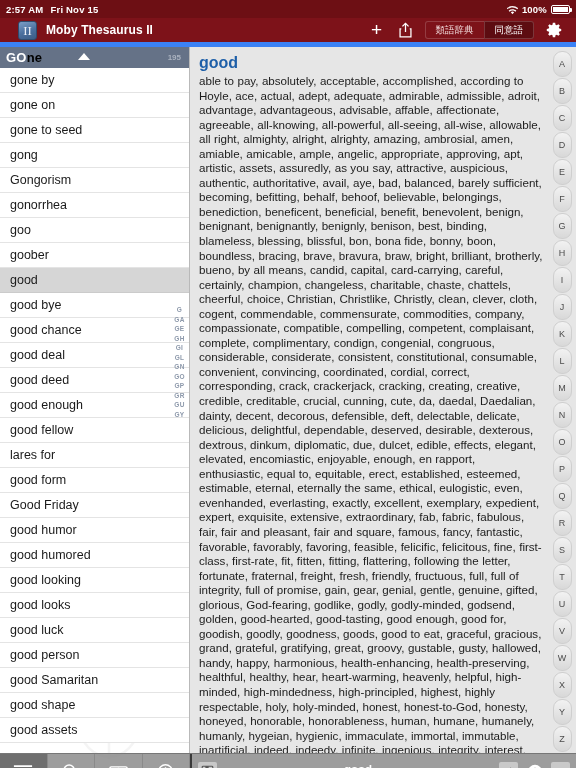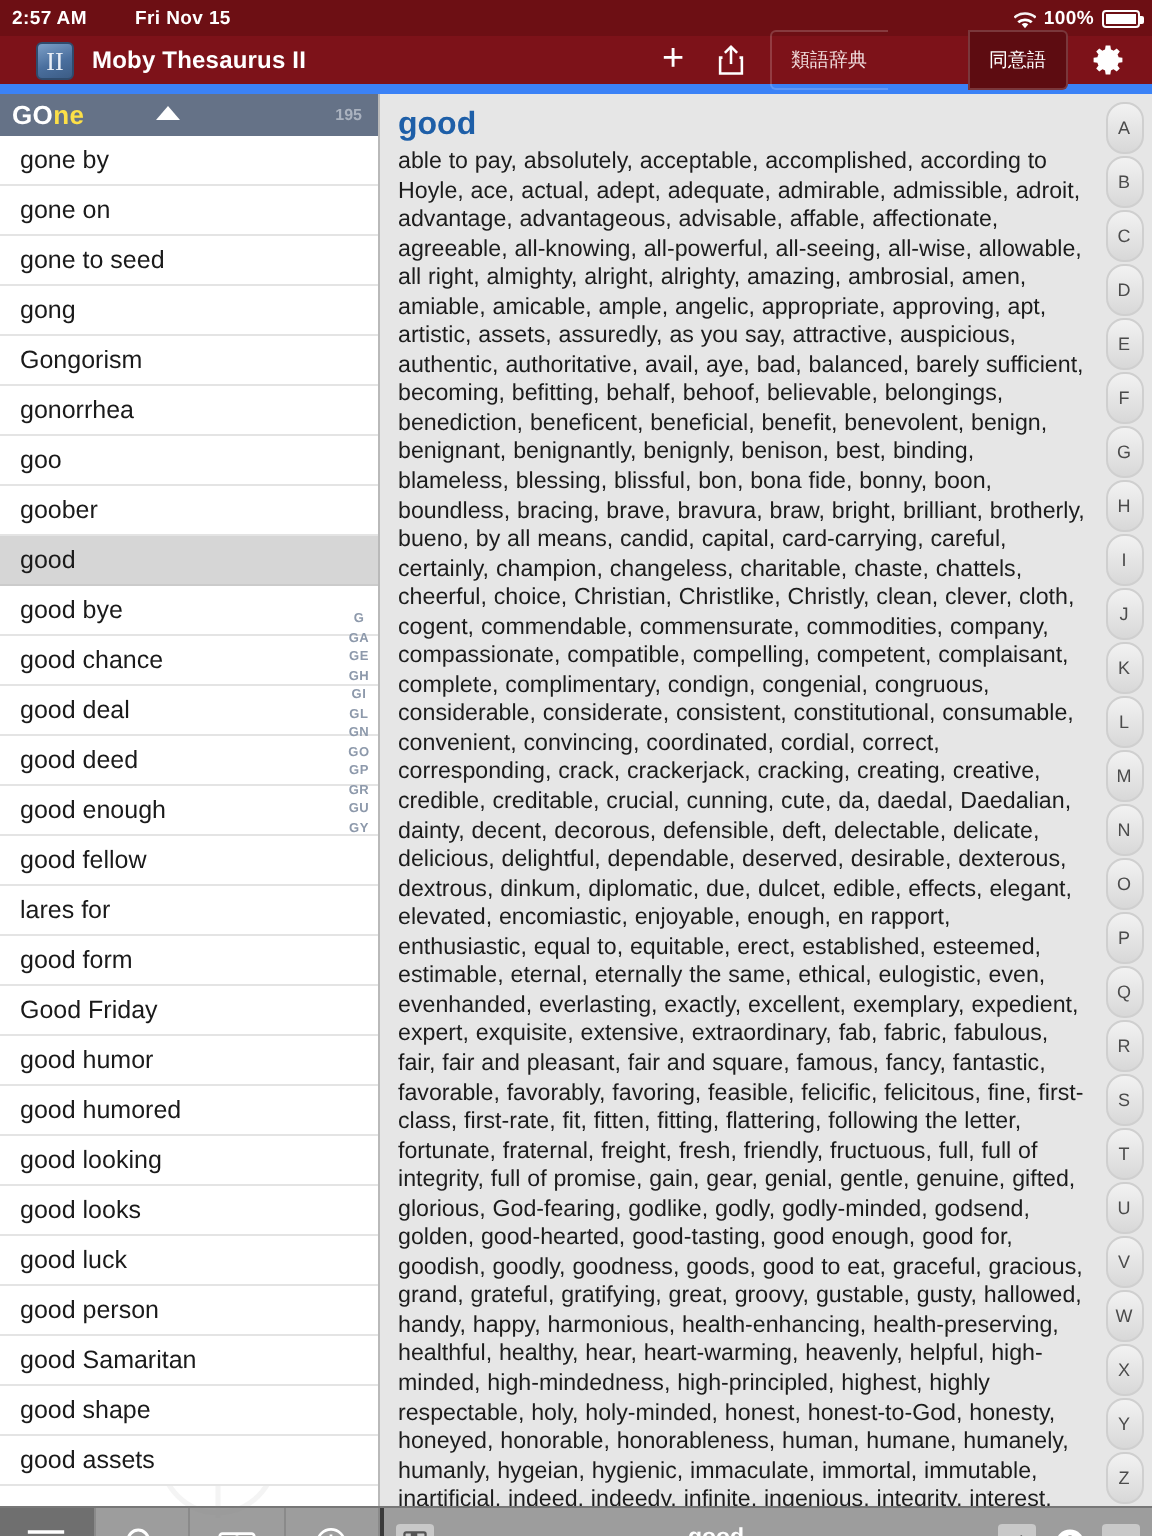--- a/index.html
+++ b/index.html
@@ -11,21 +11,21 @@
     -webkit-font-smoothing:antialiased;
   }
   #app { position:relative; width:576px; height:768px; overflow:hidden; }
 
   
   .statusbar {
     height:18px; background:#6d0f14; color:#ffffff;
     display:flex; align-items:center; padding:0 6px;
     font-size:9.5px; font-weight:bold; letter-spacing:.2px;
   }
-  .sb-time { margin-right:24px; }
+  .sb-time { margin-right:7px; }
   .sb-date { font-weight:bold; }
   .sb-right { margin-left:auto; display:flex; align-items:center; gap:4px; }
   .wifi-ico { display:inline-block; width:11px; height:9px; position:relative; top:1px; }
   .batt-pct { font-size:9.5px; font-weight:bold; }
   .batt {
     width:19px; height:9px; border:1px solid #ffffff; border-radius:2px;
     position:relative; display:inline-block;
   }
   .batt::after {
     content:""; position:absolute; right:-3px; top:2.5px;
@@ -50,21 +50,21 @@
   }
   .app-title { color:#ffffff; font-size:12px; font-weight:bold; letter-spacing:.1px; }
   .nav-right { margin-left:auto; display:flex; align-items:center; gap:0; }
   .nav-btn {
     color:#ffffff; display:flex; align-items:center; justify-content:center;
     height:22px; cursor:pointer;
   }
   .nav-plus { width:28px; font-size:19px; font-weight:300; line-height:1; padding-bottom:2px; }
   .nav-share { width:30px; }
   .seg {
-    display:flex; height:30px; margin:0 5px 0 4px;gap:40px;
+    display:flex; height:18px; margin:0 5px 0 4px;
   }
   .seg-item {
     display:flex; align-items:center; justify-content:center;
     padding:0 10px; font-size:9.5px; color:#f2dede;
     font-family:"DejaVu Sans","Liberation Sans",sans-serif;
     border:1px solid rgba(255,255,255,.18); cursor:pointer;
   }
   .seg-item:first-child { border-radius:3px 0 0 3px; border-right:none; }
   .seg-item:last-child  { border-radius:0 3px 3px 0; }
   .seg-item.on { background:#5d0c11; color:#ffffff; }
@@ -77,21 +77,21 @@
   .listpane {
     width:190px; flex:none; background:#ffffff;
     position:relative; border-right:1px solid #b9b9b9;
   }
   .list-header {
     height:21px; background:#657287;
     display:flex; align-items:center; padding:0 6px;
     position:relative; overflow:hidden;
   }
   .lh-text { font-size:13px; font-weight:bold; color:#ffffff; letter-spacing:.2px; }
-  .lh-text .dim { color:#fde047; font-weight:bold;text-align:right; }
+  .lh-text .dim { color:#000000; font-weight:bold;text-align:right; }
   .lh-arrow {
     position:absolute; left:78px; top:6px;
     width:0; height:0; border-left:6px solid transparent;
     border-right:6px solid transparent; border-bottom:7px solid #ffffff;
   }
   .lh-count {
     margin-left:auto; font-size:8px; color:#aab2bf; font-weight:bold;
     padding-right:2px;
   }
   .wordlist { position:relative; }

